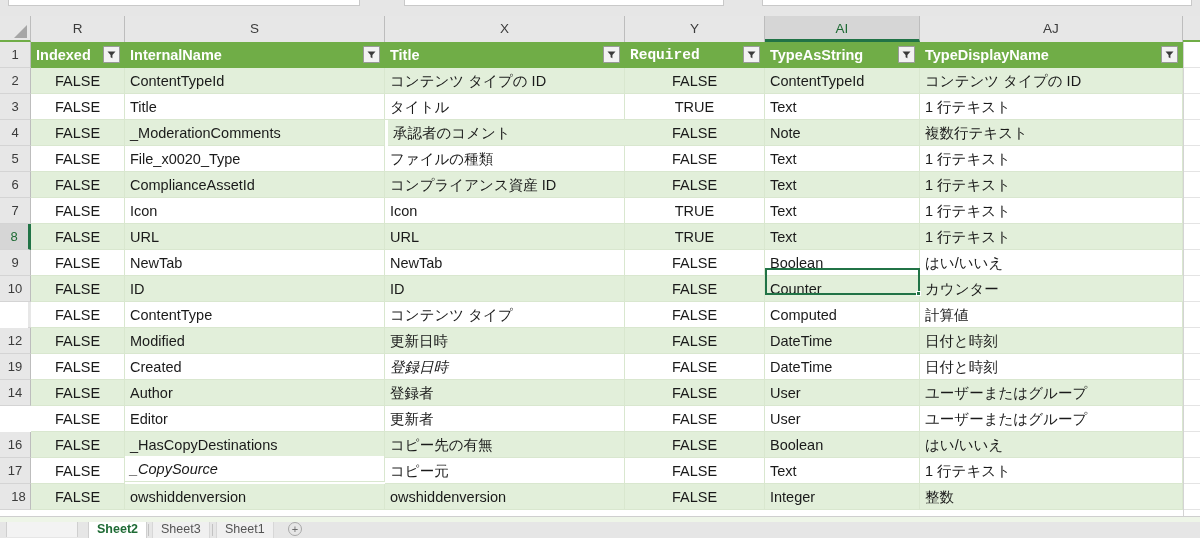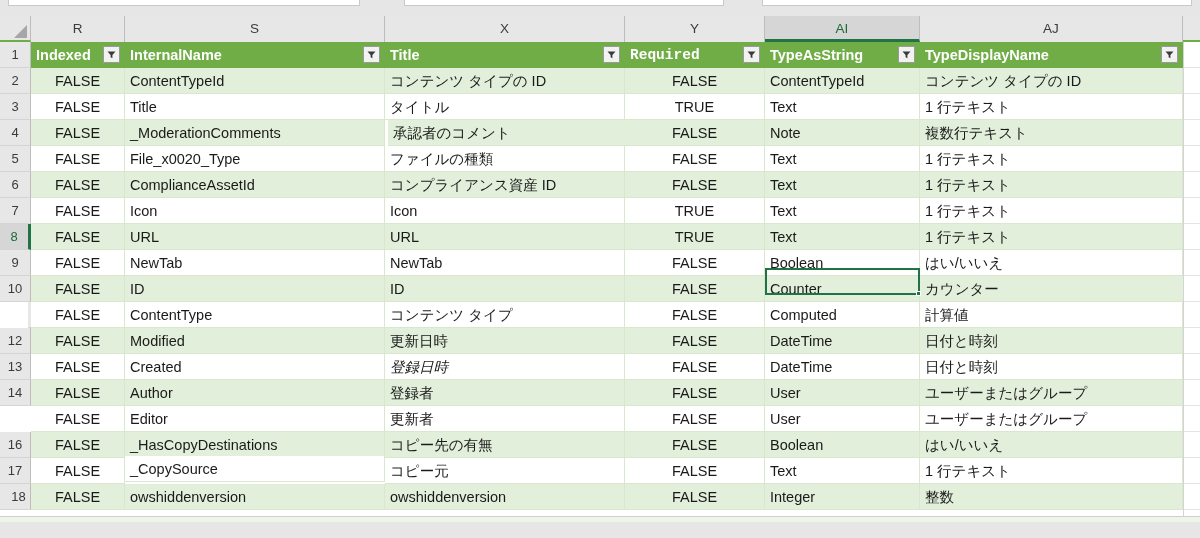--- a/index.html
+++ b/index.html
@@ -127,21 +127,21 @@
         <div class="rowhdr" style="top: 78px;">3</div>
         <div class="rowhdr" style="top: 104px;">4</div>
         <div class="rowhdr" style="top: 130px;">5</div>
         <div class="rowhdr" style="top: 156px;">6</div>
         <div class="rowhdr" style="top: 182px;">7</div>
         <div class="rowhdr sel" style="top: 208px;">8</div>
         <div class="rowhdr" style="top: 234px;">9</div>
         <div class="rowhdr" style="top: 260px;">10</div>
         <div class="rowhdr" style="top: 286px; margin-left: 28px;">11</div>
         <div class="rowhdr" style="top: 312px;">12</div>
-        <div class="rowhdr" style="top: 338px;">13</div>
+        <div class="rowhdr" style="top: 338px;">19</div>
         <div class="rowhdr" style="top: 364px;">14</div>
         <div class="rowhdr" style="top: 390px; margin-top: 45px;">15</div>
         <div class="rowhdr" style="top: 416px;">16</div>
         <div class="rowhdr" style="top: 442px;">17</div>
         <div class="rowhdr" style="top: 468px; padding-left: 7px;">18</div>
       </div>
     <div id="cells-host">
         <div class="hcell" style="left: 31px; width: 94px; top: 26px;">Indexed</div>
         <div class="filt" style="left: 103px; top: 30px;">
           <svg width="9" height="8" viewBox="0 0 9 8">
@@ -262,21 +262,21 @@
         <div class="cell plain center" style="left: 625px; width: 140px; top: 390px;">FALSE</div>
         <div class="cell plain" style="left: 765px; width: 155px; top: 390px;">User</div>
         <div class="cell plain" style="left: 920px; width: 263px; top: 390px;">ユーザーまたはグループ</div>
         <div class="cell band center" style="left: 31px; width: 94px; top: 416px;">FALSE</div>
         <div class="cell band" style="left: 125px; width: 260px; top: 416px;">_HasCopyDestinations</div>
         <div class="cell band" style="left: 385px; width: 240px; top: 416px;">コピー先の有無</div>
         <div class="cell band center" style="left: 625px; width: 140px; top: 416px;">FALSE</div>
         <div class="cell band" style="left: 765px; width: 155px; top: 416px;">Boolean</div>
         <div class="cell band" style="left: 920px; width: 263px; top: 416px;">はい/いいえ</div>
         <div class="cell plain center" style="left: 31px; width: 94px; top: 442px;">FALSE</div>
-        <div class="cell plain" style="left: 125px; width: 260px; top: 440px;">_CopySource</div>
+        <div class="cell plain" style="left: 125px; width: 260px; top: 440px; font-style: italic;">_CopySource</div>
         <div class="cell plain" style="left: 385px; width: 240px; top: 442px;">コピー元</div>
         <div class="cell plain center" style="left: 625px; width: 140px; top: 442px;">FALSE</div>
         <div class="cell plain" style="left: 765px; width: 155px; top: 442px;">Text</div>
         <div class="cell plain" style="left: 920px; width: 263px; top: 442px;">1 行テキスト</div>
         <div class="cell band center" style="left: 31px; width: 94px; top: 468px;">FALSE</div>
         <div class="cell band" style="left: 125px; width: 260px; top: 468px;">owshiddenversion</div>
         <div class="cell band" style="left: 385px; width: 240px; top: 468px;">owshiddenversion</div>
         <div class="cell band center" style="left: 625px; width: 140px; top: 468px;">FALSE</div>
         <div class="cell band" style="left: 765px; width: 155px; top: 468px;">Integer</div>
         <div class="cell band" style="left: 920px; width: 263px; top: 468px;">整数</div>
@@ -303,14 +303,25 @@
         <div class="tailrow" style="top:442px"></div>
     </div>
 
     <div class="active" style="left:765px; top:252px; width:155px; height:27px;">
       <div class="handle"></div>
     </div>
   </div>
 
   <div class="botfade"></div>
 
+  <div class="tabbar">
+    <div class="navbox"></div>
+    <div id="tabs-host">
+        <div class="stab on" style="left: 88px;">Sheet2</div>
+        <div class="tabsep" style="left: 148px;"></div>
+        <div class="stab off" style="left: 152px;">Sheet3</div>
+        <div class="tabsep" style="left: 212px;"></div>
+        <div class="stab off" style="left: 216px;">Sheet1</div>
+        <div class="plusbtn" style="left: 288px;">+</div>
+      </div>
+  </div>
 
 </div>
 
 </body></html>

